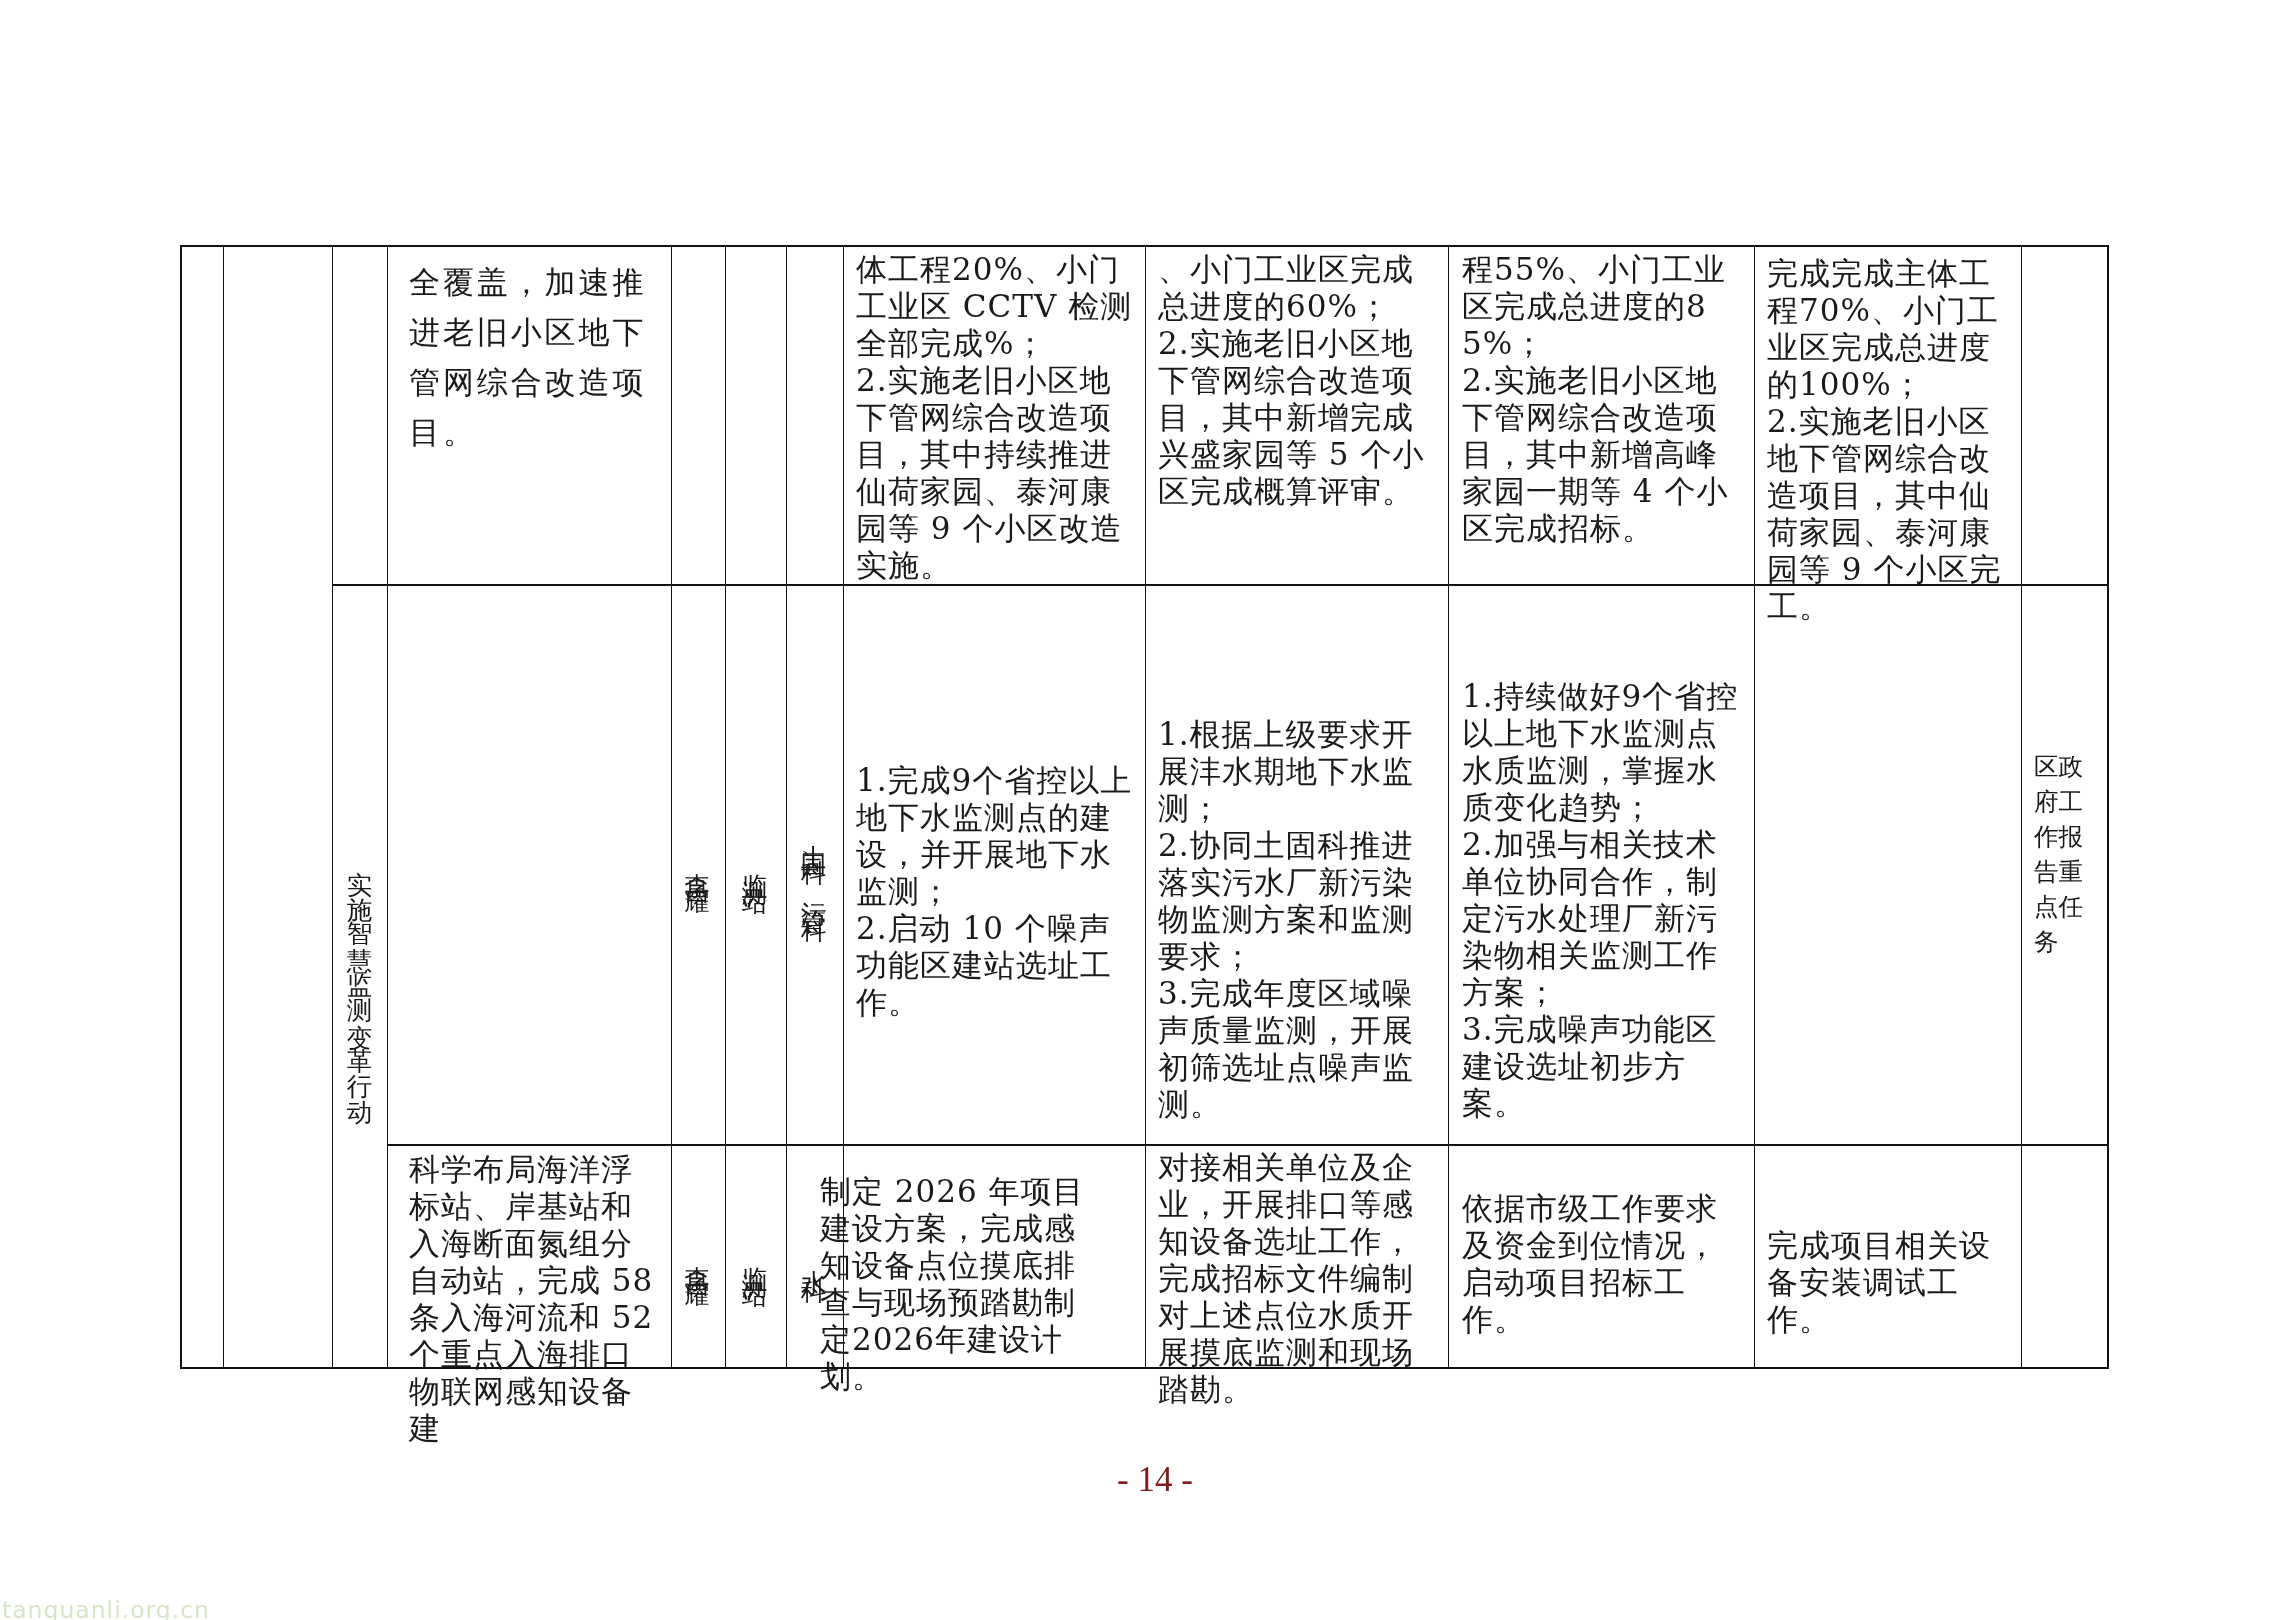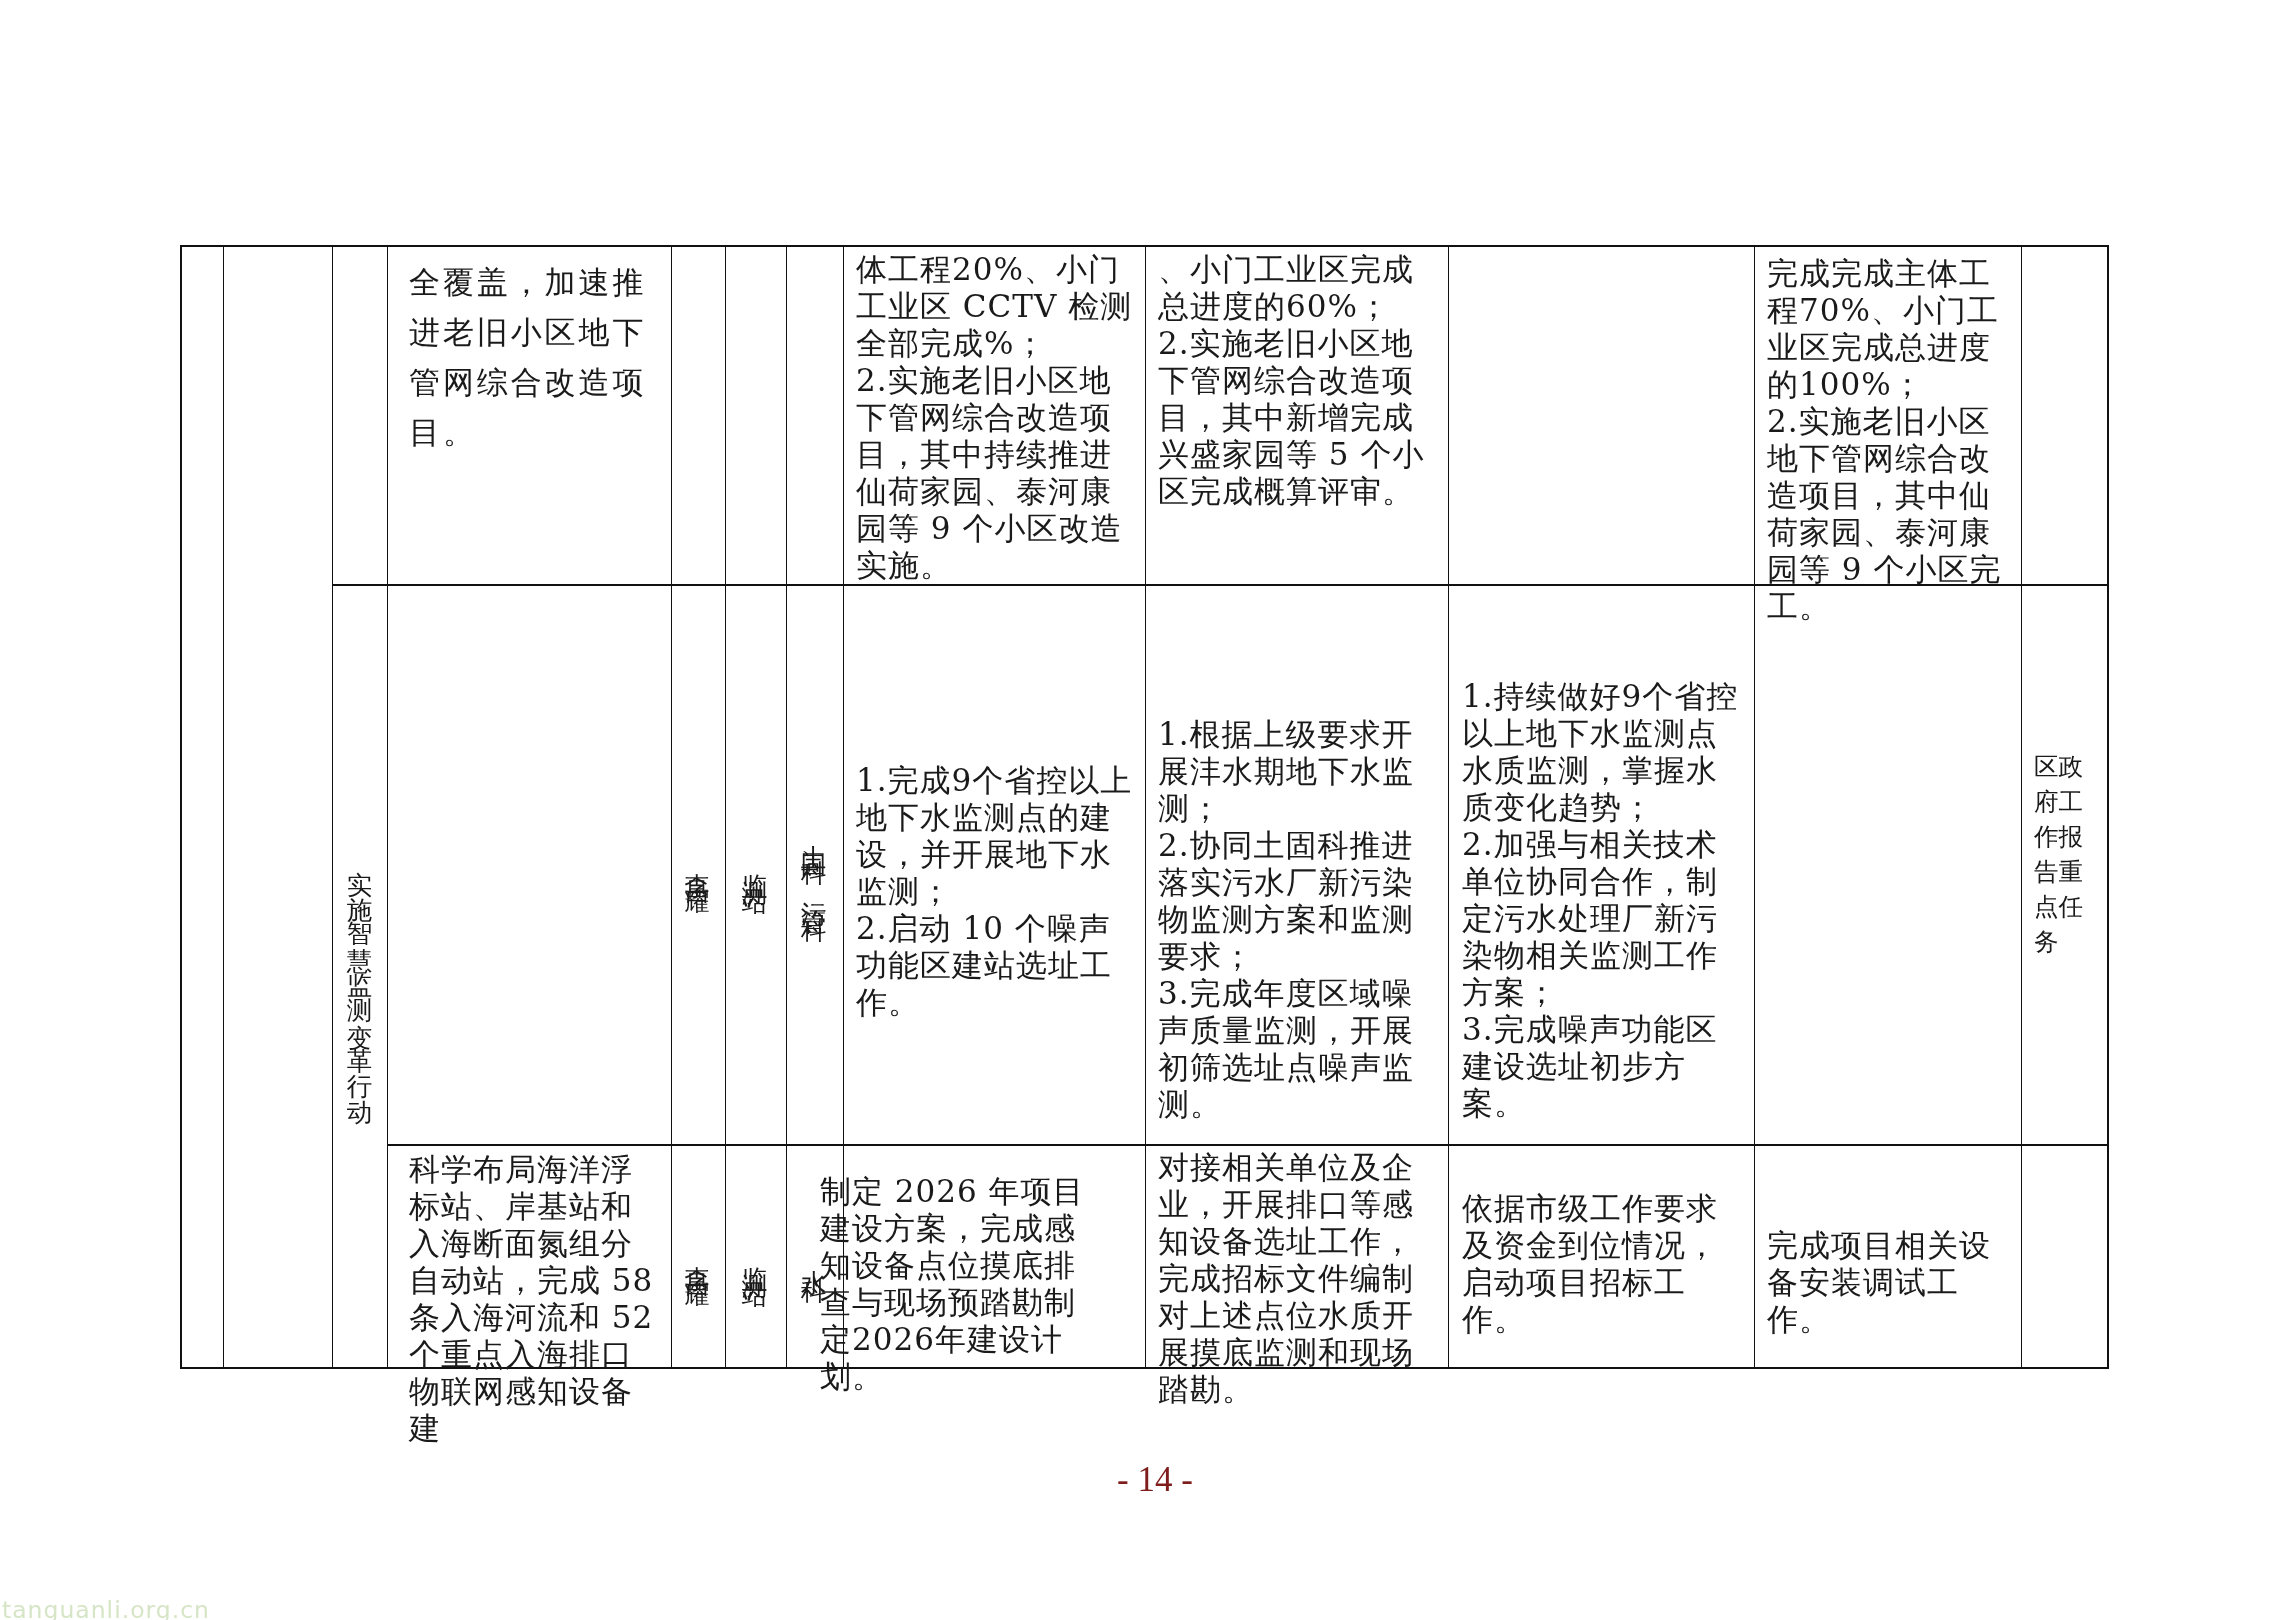--- a/index.html
+++ b/index.html
@@ -39,20 +39,22 @@
     <div class="vline" style="left:1839px;height:1122px"></div>
 
     <div class="hline" style="left:150px;width:1777px;top:337px"></div>
     <div class="hline" style="left:205px;width:1722px;top:897px"></div>
 
     <div class="cell loose" style="left:227px;top:9.8px;width:255px">全覆盖，加速推进老旧小区地下管网综合改造项目。</div>
     <div class="cell" style="left:674px;top:3.9px;width:286px">体工程20%、小门工业区 CCTV 检测全部完成%；
 2.实施老旧小区地下管网综合改造项目，其中持续推进仙荷家园、泰河康园等 9 个小区改造实施。</div>
     <div class="cell" style="left:976px;top:3.9px;width:286px">、小门工业区完成总进度的60%；
 2.实施老旧小区地下管网综合改造项目，其中新增完成兴盛家园等 5 个小区完成概算评审。</div>
+    <div class="cell" style="left:1280px;top:3.9px;width:286px">程55%、小门工业区完成总进度的85%；
+2.实施老旧小区地下管网综合改造项目，其中新增高峰家园一期等 4 个小区完成招标。</div>
     <div class="cell" style="left:1585px;top:8px;width:247px">完成完成主体工程70%、小门工业区完成总进度的100%；
 2.实施老旧小区地下管网综合改造项目，其中仙荷家园、泰河康园等 9 个小区完工。</div>
 
     <div class="vtext" style="left:150px;top:339px;width:55px;height:783px;line-height:51px">
       <span style="writing-mode:vertical-rl;letter-spacing:25.5px;">实施智慧监测变革行动</span>
     </div>
 
     <div class="vtext" style="left:489px;top:339px;width:54px;height:558px">
       <span style="writing-mode:vertical-rl;letter-spacing:7.8px;">李昌耀</span>
     </div>

